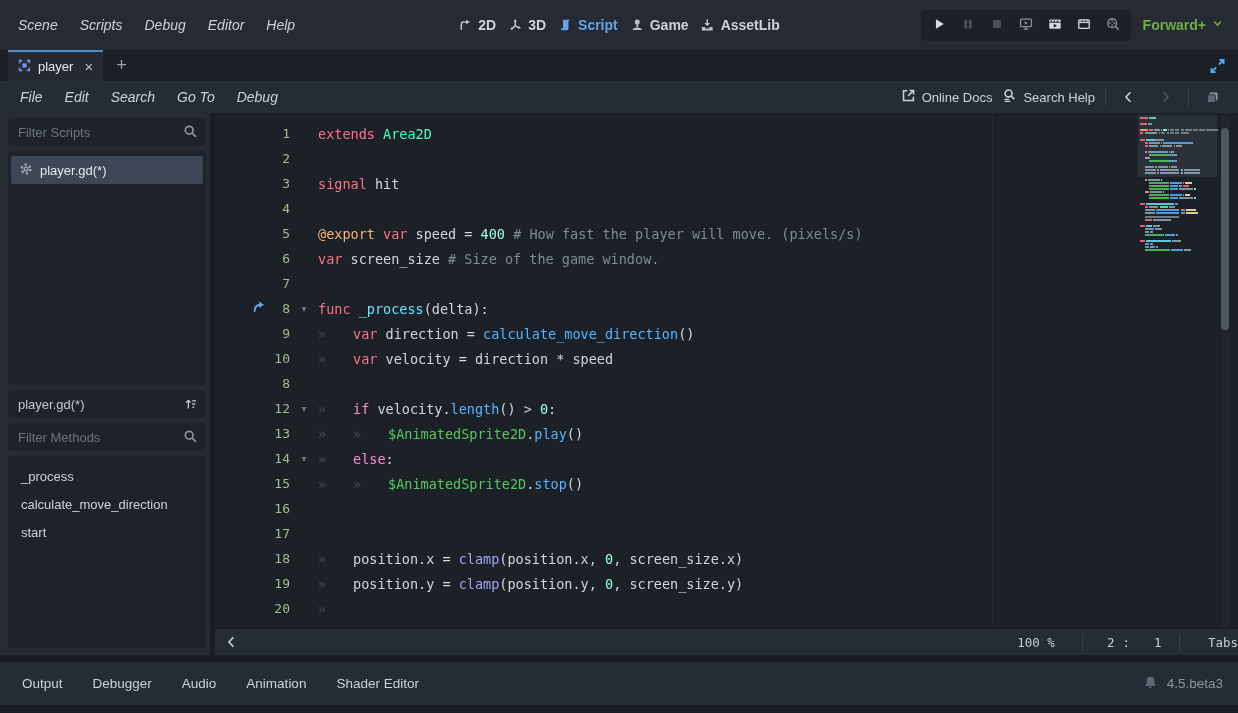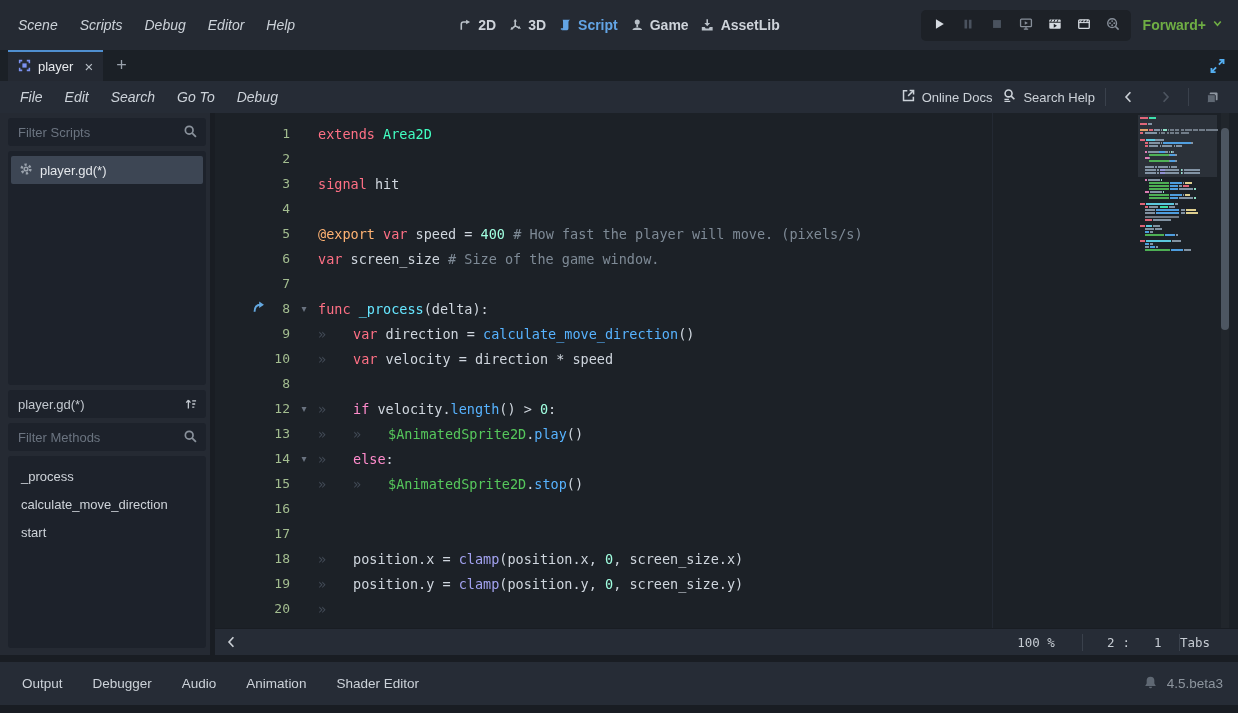--- a/index.html
+++ b/index.html
@@ -69,21 +69,21 @@
   .vscroll .thumb { position:absolute; top:15px; height:202px; left:0; right:0; background:#4d5661; border-radius:4px; }
 
   .statusbar { position:absolute; left:0; right:0; bottom:0; height:27px; background:#262c36; border-top:1px solid #191d23; display:flex; align-items:center; font-family:"DejaVu Sans Mono", monospace; font-size:12.5px; color:#c6ccd3; }
   .sb-collapse { padding-left:10px; display:flex; }
   .sb-right { margin-left:auto; display:flex; align-items:center; height:100%; }
   .sb-cell { display:flex; align-items:center; height:100%; }
   .sb-zoom { width:92px; justify-content:center; }
   .sb-linecol { width:96px; padding-left:24px; }
   .sb-linecol .col { margin-left:24px; }
   .sb-linecol .colon { margin-left:8px; }
-  .sb-tabs { width:58px; justify-content:flex-start; }
+  .sb-tabs { width:58px; justify-content:flex-end; }
   .sb-sep { width:1px; height:17px; background:#3a414c; }
 
   
   .gap-row { height:7px; background:#191d23; flex:none; }
   .bottombar { height:43px; background:#262c36; display:flex; align-items:center; flex:none; }
   .bottom-items { display:flex; gap:6px; padding-left:10px; }
   .bottom-item { padding:6px 12px; font-size:13.5px; color:#ccd2d9; border-radius:3px; }
   .version { margin-left:auto; display:flex; align-items:center; gap:9px; padding-right:15px; color:#8d959e; font-size:13.5px; }
   .bottom-strip { height:8px; background:#191d23; flex:none; }
 </style>

